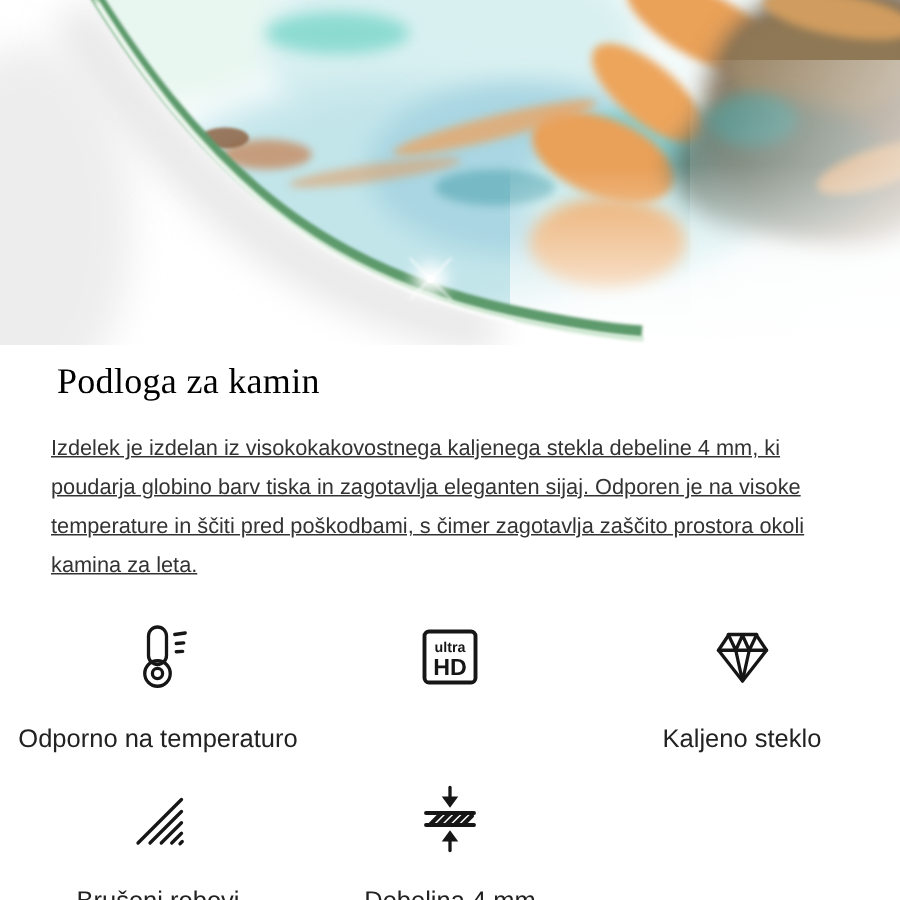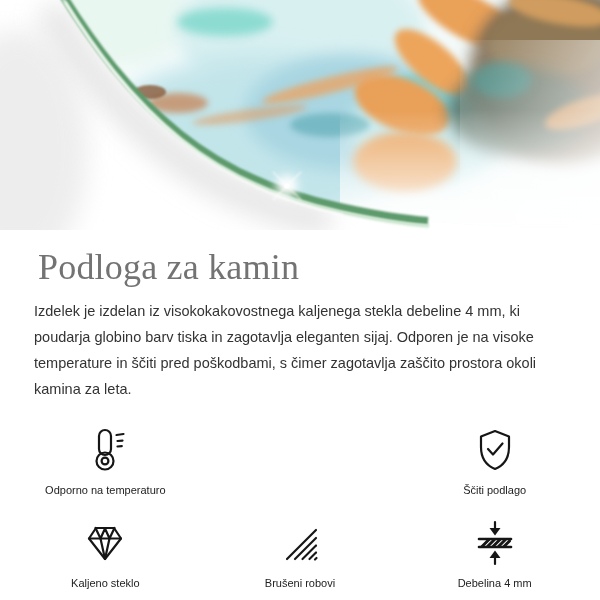--- a/index.html
+++ b/index.html
@@ -6,31 +6,31 @@
   body{width:600px;height:600px;background:#ffffff;overflow:hidden;
        font-family:"Liberation Sans","DejaVu Sans",sans-serif;color:#333;}
   .page{width:600px;height:600px;position:relative;background:#fff;}
 
   
   .hero{width:600px;height:230px;position:relative;overflow:hidden;}
   .hero svg{display:block;}
 
   
   .content{padding:0 30px 0 34px;}
-  .heading{margin:20px 0 0 4px;font-family:"Liberation Serif","DejaVu Serif",serif;
-           font-weight:400;color:#737373;font-size:36px;line-height:35px;letter-spacing:.2px;}
+  .heading{margin:8px 0 0 4px;font-family:"Liberation Serif","DejaVu Serif",serif;
+           font-weight:400;color:#000000;font-size:24px;line-height:35px;letter-spacing:.2px;}
   .heading span{display:block;}
-  .description{margin:13px 0 0 0;max-width:540px;font-size:14.5px;line-height:26px;color:#333;}
+  .description{margin:13px 0 0 0;max-width:540px;font-size:14.5px;line-height:26px;color:#333;text-decoration:underline;}
 
   
   .features{margin-top:24px;padding:0 8px;display:grid;
             grid-template-columns:repeat(3,1fr);row-gap:22px;}
   .feature{display:flex;flex-direction:column;align-items:center;text-align:center;}
   .icon-wrap{height:48px;display:flex;align-items:center;justify-content:center;}
-  .feature-label{margin-top:9px;font-size:11px;color:#222;line-height:14px;}
+  .feature-label{margin-top:24px;font-size:17px;color:#222;line-height:14px;}
   .ic{stroke:#161616;fill:none;stroke-width:2.2;stroke-linecap:round;stroke-linejoin:round;}
   .ic .fill{fill:#161616;stroke:none;}
   .ic text{stroke:none;fill:#161616;font-family:"Liberation Sans",sans-serif;}
 </style>
 </head>
 <body>
 
 <div class="page">
 
   <div class="hero">
@@ -137,31 +137,29 @@
           <circle cx="22" cy="34" r="3.4"></circle>
           <path d="M33.5,8 L40.5,7"></path>
           <path d="M34.5,14 L39.5,13.6"></path>
           <path d="M34.5,19.5 L38.8,19.2"></path>
         </svg>
       </div>
       <div class="feature-label">Odporno na temperaturo</div>
     </div>
 
     <div class="feature">
-    </div>
-
-    <div class="feature">
       <div class="icon-wrap">
         <svg class="ic" width="44" height="46" viewBox="0 0 44 46">
-          <path d="M22,4 L36,9.5 L36,20 C36,31 30.5,38.5 22,42 C13.5,38.5 8,31 8,20 L8,9.5 Z"></path>
-          <path d="M15,22 L20,27.5 L29.5,16.5"></path>
-        </svg>
-      </div>
-      <div class="feature-label">Ščiti podlago</div>
-    </div>
+          <rect x="5" y="6" width="34" height="34" rx="3" stroke-width="2.6"></rect>
+          <text x="22" y="19.5" text-anchor="middle" font-size="9.5" font-weight="700">ultra</text>
+          <text x="22" y="35" text-anchor="middle" font-size="15.5" font-weight="700">HD</text>
+        </svg>
+      </div>
+    </div>
+
 
     <div class="feature">
       <div class="icon-wrap">
         <svg class="ic" width="44" height="44" viewBox="0 0 44 44" stroke-width="2">
           <path d="M13,7 L31,7 L38,17.5 L22,38 L6,17.5 Z"></path>
           <path d="M6,17.5 L38,17.5"></path>
           <path d="M12.5,7 L17.5,17.5 L22,7.5 L26.5,17.5 L31.5,7"></path>
           <path d="M17.5,17.5 L22,38 L26.5,17.5"></path>
         </svg>
       </div>

